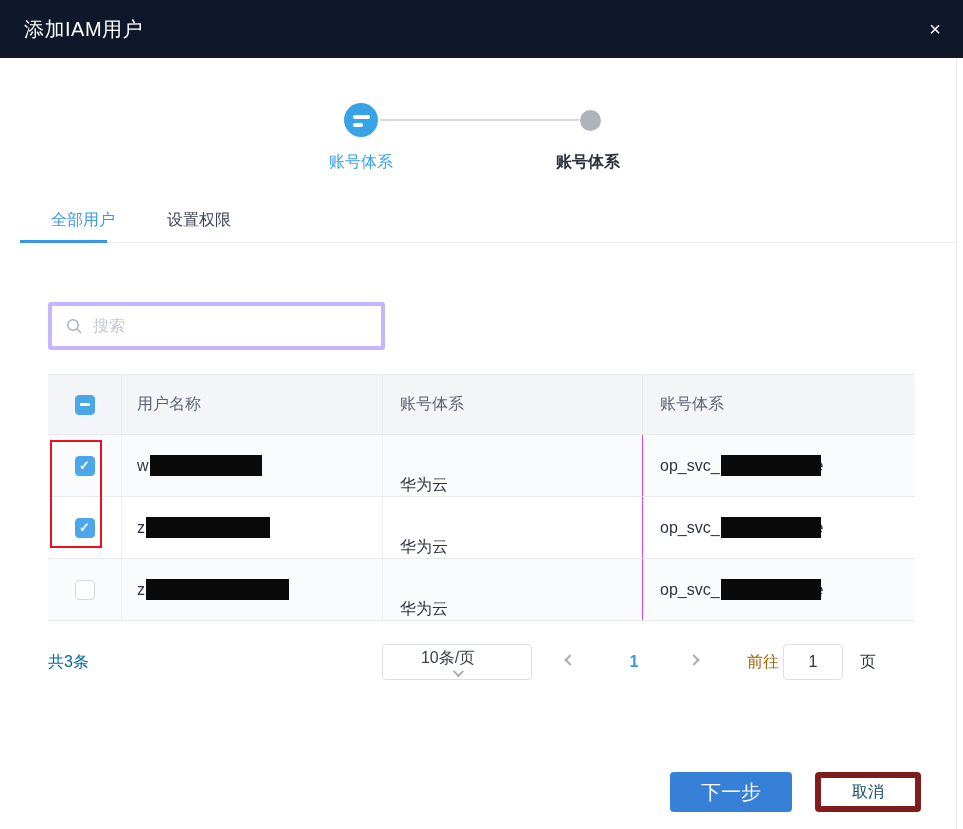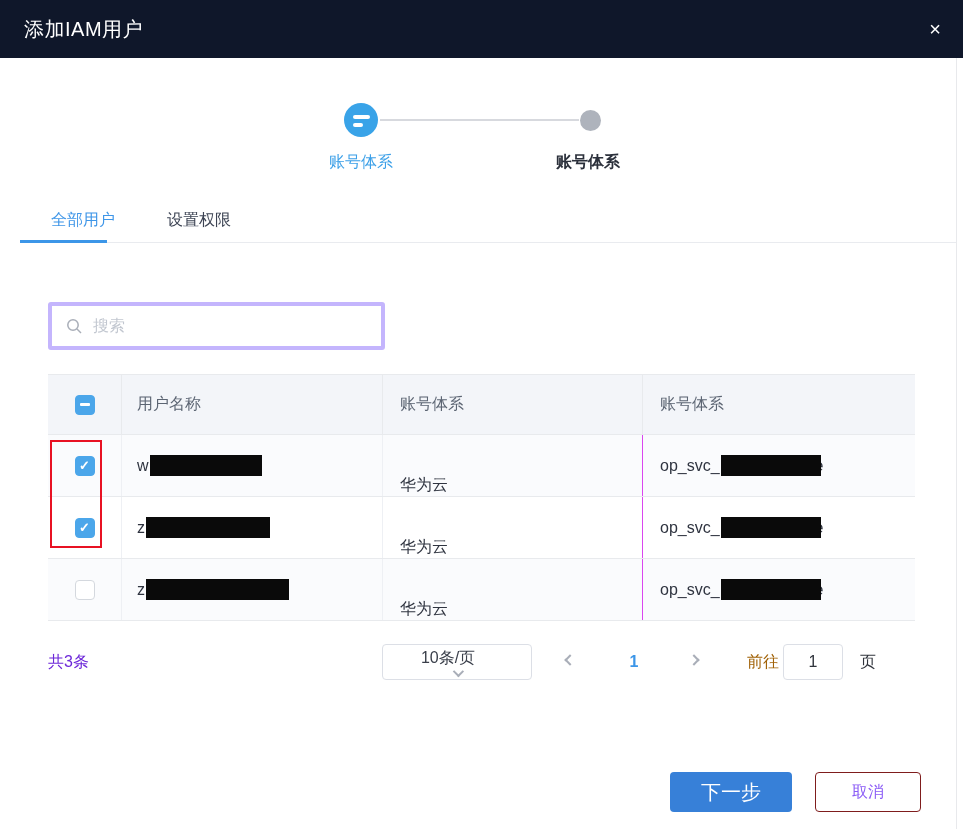--- a/index.html
+++ b/index.html
@@ -55,37 +55,37 @@
   .cb[data-state="checked"]::after { content:"✓"; color:#fff; font-size:13px; font-weight:bold; }
   .cb[data-state="indeterminate"]::after { content:""; display:block; width:10px; height:3px; border-radius:1px; background:#fff; }
 
   .redact { display:inline-block; height:21px; background:#0a0a0a; vertical-align:middle; margin-left:1px; }
   .rw1 { width:112px; } .rw2 { width:124px; } .rw3 { width:143px; }
   .tw { width:100px; margin-right:-6px; position:relative; z-index:1; }
 
   .red-annot { position:absolute; left:50px; top:440px; width:52px; height:108px; border:2px solid #e81123; z-index:5; pointer-events:none; }
 
   
-  .pg-total { position:absolute; left:48px; top:644px; height:36px; line-height:36px; font-size:16px; color:#6d28d9; }
+  .pg-total { position:absolute; left:48px; top:644px; height:36px; line-height:36px; font-size:16px; color:#0369a1; }
   .pg-select { position:absolute; left:382px; top:644px; width:150px; height:36px; border:1px solid #dcdfe6; border-radius:4px; background:#fff; display:flex; align-items:center; justify-content:center; cursor:pointer;flex-direction:column; }
   .pg-select .val { font-size:16px; color:#3a3f4a; margin-right:18px; }
   .chev { display:inline-block; width:8px; height:8px; border:solid #a9aeb8; border-width:0 2px 2px 0; }
   .chev.down { transform:rotate(45deg) translateY(-2px); }
   .chev.left { transform:rotate(135deg); }
   .chev.right { transform:rotate(-45deg); }
   .pg-prev { position:absolute; left:566px; top:656px; cursor:pointer; }
   .pg-cur { position:absolute; left:620px; top:644px; width:28px; text-align:center; height:36px; line-height:36px; font-size:16px; color:#3C96E8; font-weight:bold; cursor:pointer; }
   .pg-next { position:absolute; left:690px; top:656px; cursor:pointer; }
   .pg-goto-label { position:absolute; left:747px; top:644px; height:36px; line-height:36px; font-size:16px; color:#a16207; }
   .pg-goto-input { position:absolute; left:783px; top:644px; width:60px; height:36px; border:1px solid #dcdfe6; border-radius:4px; text-align:center; font-size:16px; color:#30343c; outline:none; font-family:"Liberation Sans", sans-serif; }
   .pg-goto-unit { position:absolute; left:860px; top:644px; height:36px; line-height:36px; font-size:16px; color:#30343c; }
 
   
   .btn-next { position:absolute; left:670px; top:772px; width:122px; height:40px; background:#3780D8; color:#fff; font-size:20px; border:none; border-radius:4px; cursor:pointer; font-family:"Liberation Sans", sans-serif; }
-  .btn-cancel { position:absolute; left:815px; top:772px; width:106px; height:40px; background:#fff; color:#8b5cf6; font-size:16px; border:1px solid #7f1d1d; border-radius:4px; cursor:pointer; font-family:"Liberation Sans", sans-serif; }
+  .btn-cancel { position:absolute; left:815px; top:772px; width:106px; height:40px; background:#fff; color:#0c4a6e; font-size:16px; border:6px solid #7f1d1d; border-radius:4px; cursor:pointer; font-family:"Liberation Sans", sans-serif; }
 </style>
 </head>
 <body>
 
 <div class="dialog">
 
   <div class="titlebar">
     <span class="title">添加IAM用户</span>
     <span class="close">×</span>
   </div>

